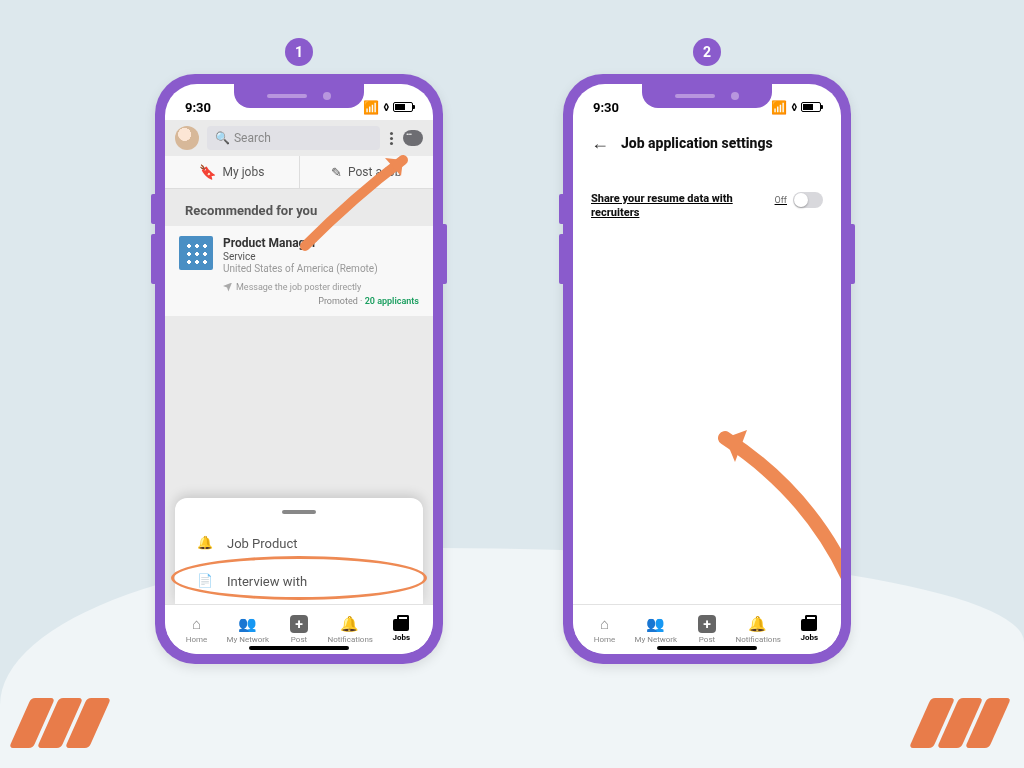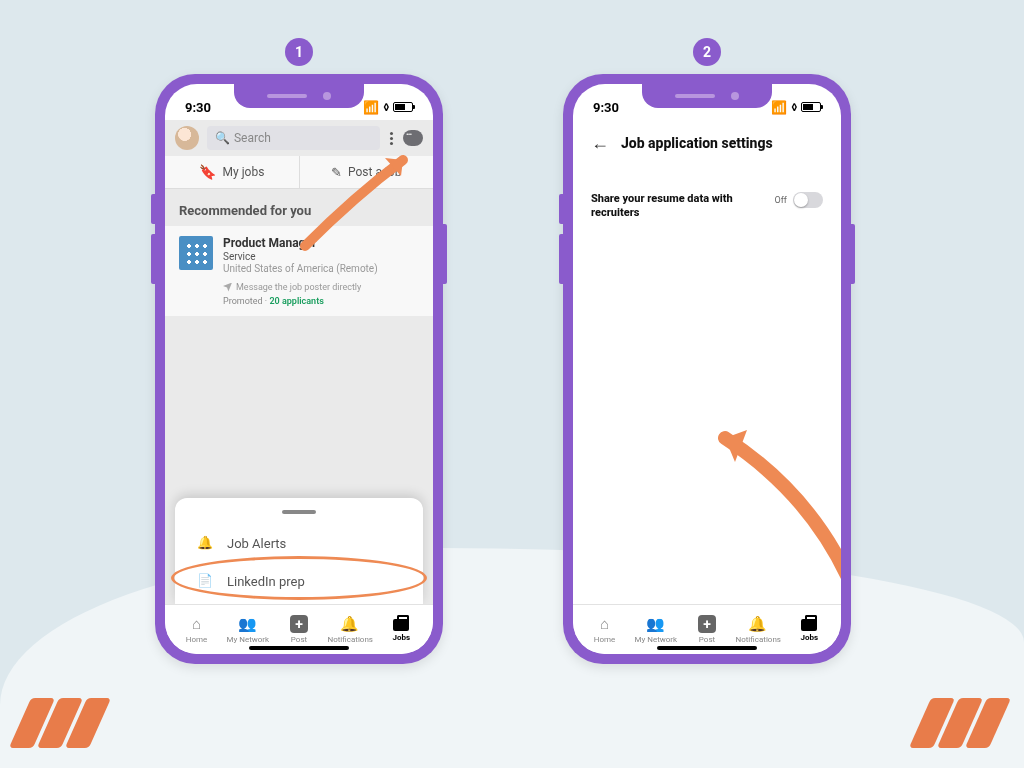--- a/index.html
+++ b/index.html
@@ -34,30 +34,30 @@
 .s1-content{background:#eaeaea;height:calc(100% - 36px - 50px);}
 .topbar{display:flex;align-items:center;padding:6px 10px;gap:8px;background:#eaeaea;}
 .avatar{width:24px;height:24px;border-radius:50%;background:radial-gradient(circle at 40% 35%,#fce6d5 30%,#d7b899 31%);}
 .search{flex:1;background:#e1e1e6;color:#888;font-size:12px;padding:5px 8px;border-radius:4px;display:flex;align-items:center;gap:4px;}
 .kebab{display:flex;flex-direction:column;gap:2px;margin:0 2px;}
 .kebab span{width:3px;height:3px;background:#555;border-radius:50%;}
 .chat-bubble{width:20px;height:16px;background:#6d6d72;border-radius:50%/60%;position:relative;}
 .chat-bubble::after{content:'•••';color:#eaeaea;font-size:8px;position:absolute;top:0;left:3px;letter-spacing:-1px;}
 .tabrow{display:flex;background:#f8f8f8;border-bottom:1px solid #ddd;}
 .tabrow .tab{flex:1;display:flex;align-items:center;justify-content:center;gap:6px;padding:8px;font-size:12px;color:#555;}
-.section-title{font-size:13px;font-weight:700;color:#555;padding:14px 14px 8px;}
+.section-title{font-size:13px;font-weight:700;color:#555;padding:14px 20px 8px;}
 .jobcard{background:#f8f8f8;margin:0 0;padding:10px 14px;display:flex;gap:10px;}
 .joblogo{width:34px;height:34px;background:#4a8fc4;border-radius:2px;flex-shrink:0;position:relative;}
 .joblogo::after{content:'';position:absolute;inset:6px;background:radial-gradient(circle,#fff 2px,transparent 2px) 0 0/8px 8px;}
 .jobinfo{flex:1;font-size:10px;color:#888;}
 .jobinfo .title{font-size:12px;font-weight:700;color:#333;}
 .jobinfo .co{color:#555;margin:1px 0;}
 .jobinfo .loc{color:#999;margin-bottom:8px;}
 .jobinfo .msg{display:flex;align-items:center;gap:4px;font-size:9px;color:#999;}
-.jobinfo .promo{font-size:9px;margin-top:4px;}
+.jobinfo .promo{font-size:9px;margin-top:4px;text-align:right;}
 .jobinfo .promo .green{color:#1a9e5f;font-weight:600;}
 .send-icon{width:9px;height:9px;background:#aaa;clip-path:polygon(0 40%,100% 0,60% 100%,45% 55%);}
 .sheet{position:absolute;bottom:50px;left:10px;right:10px;background:#fff;border-radius:12px 12px 0 0;box-shadow:0 -3px 12px rgba(0,0,0,0.15);padding:12px 18px 4px;}
 .sheet .handle{width:34px;height:4px;background:#888;border-radius:2px;margin:0 auto 10px;}
 .sheet-item{display:flex;align-items:center;gap:14px;padding:11px 4px;font-size:13px;color:#555;}
 .sheet-item .icon{width:16px;height:16px;color:#555;flex-shrink:0;}
 .check-icon::before{content:'✓';font-weight:900;}
 .gear-icon::before{content:'⚙';color:#555;font-size:15px;}
 
 .circle-highlight{position:absolute;border:3px solid #ee8a54;border-radius:50%;pointer-events:none;}
@@ -161,25 +161,25 @@
             </div>
           <div class="promo"><span>Promoted</span> · <span class="green">20 applicants</span></div>
         </div>
       </div>
     </div>
 
     <div class="sheet">
       <div class="handle"></div>
       <div class="sheet-item">
         <span class="icon">🔔</span>
-        <span>Job Alerts</span>
+        <span>Job Product</span>
       </div>
       <div class="sheet-item">
         <span class="icon">📄</span>
-        <span>LinkedIn prep</span>
+        <span>Interview with</span>
       </div>
     </div>
 
     <div class="circle-highlight" style="left:6px;bottom:54px;width:256px;height:44px;"></div>
 
     <svg class="arrow" style="left:120px;top:52px;width:140px;height:120px;" viewBox="0 0 140 120">
       <path d="M20,110 Q70,60 118,24" stroke="#ee8a54" stroke-width="10" fill="none" stroke-linecap="round"></path>
       <path d="M118,24 L100,22 L116,40 Z" fill="#ee8a54"></path>
     </svg>
 
@@ -229,21 +229,21 @@
 
     <div class="s2-content">
       <div class="s2-header">
         <span class="back-arrow">←</span>
         <span class="title">Job application settings</span>
       </div>
 
       <div class="setting">
       </div>
 
-      <div class="setting" style="margin-top:22px;">
+      <div class="setting" style="margin-top:22px;text-decoration:underline;">
         <div class="setting-row">
           <div class="setting-title">Share your resume data with recruiters</div>
           <div class="toggle">
             <span>Off</span>
             <div class="switch off">
                 <div class="knob"></div>
               </div>
           </div>
         </div>
       </div>

